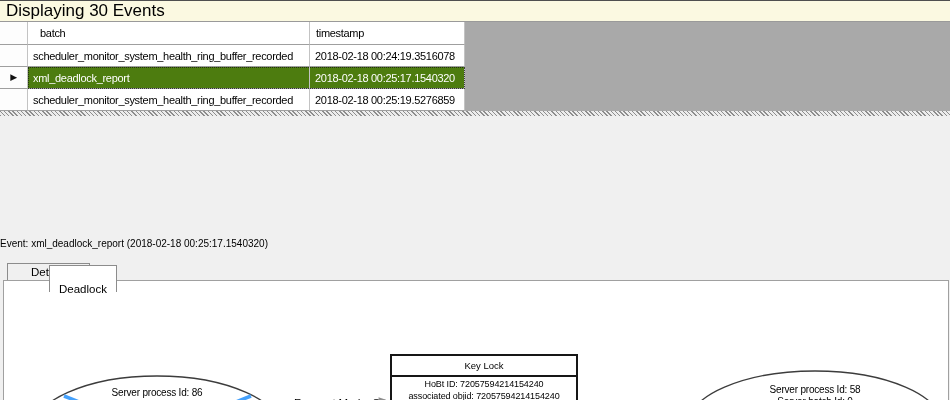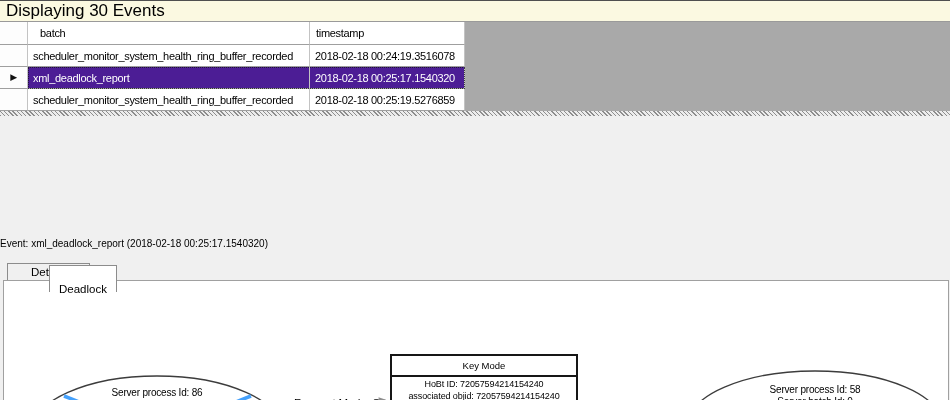--- a/index.html
+++ b/index.html
@@ -23,21 +23,21 @@
   .g-cell {
     border-right:1px solid #c3c3c3; border-bottom:1px solid #9f9f9f;
     font-size:11px; letter-spacing:-0.3px; white-space:nowrap; overflow:hidden;
     display:flex; align-items:center; background:#fff;
   }
   .c-rowhdr { width:28px; justify-content:center; background:#fdfdfd; }
   .c-name   { width:282px; padding-left:5px; }
   .c-ts     { width:155px; padding-left:5px; }
   .header .c-name, .header .c-ts { padding-left:12px; }
   .header .c-ts { padding-left:6px; }
-  .row-selected .c-name, .row-selected .c-ts { background:#4c1d95; color:#fff; }
+  .row-selected .c-name, .row-selected .c-ts { background:#4d7c0f; color:#fff; }
   .row-indicator { font-size:9px; color:#111; line-height:1; }
   .focus-outline {
     position:absolute; left:28px; top:45px; width:437px; height:22px;
     border:1px dotted rgba(20,20,20,0.75); pointer-events:none;
   }
 
   
   .splitter {
     position:absolute; left:0; top:111px; width:950px; height:5px;
     background:repeating-linear-gradient(45deg,#8d8d8d 0 1px,#ececec 1px 3px);
@@ -153,21 +153,21 @@
 
     </div>
 
     <div class="node-text owner-text">
       <div>Server process Id: 58</div>
       <div>Server batch Id: 0</div>
 
     </div>
 
     <div class="lock-node lock-top">
-      <div class="lock-title">Key Mode</div>
+      <div class="lock-title">Key Lock</div>
       <div class="lock-body">
         <div>HoBt ID: 72057594214154240</div>
         <div>associated objid: 72057594214154240</div>
 
       </div>
     </div>
 
     <div class="edge-label" style="left:337px; top:287px;">Request Mode: S</div>
 
   </div>

